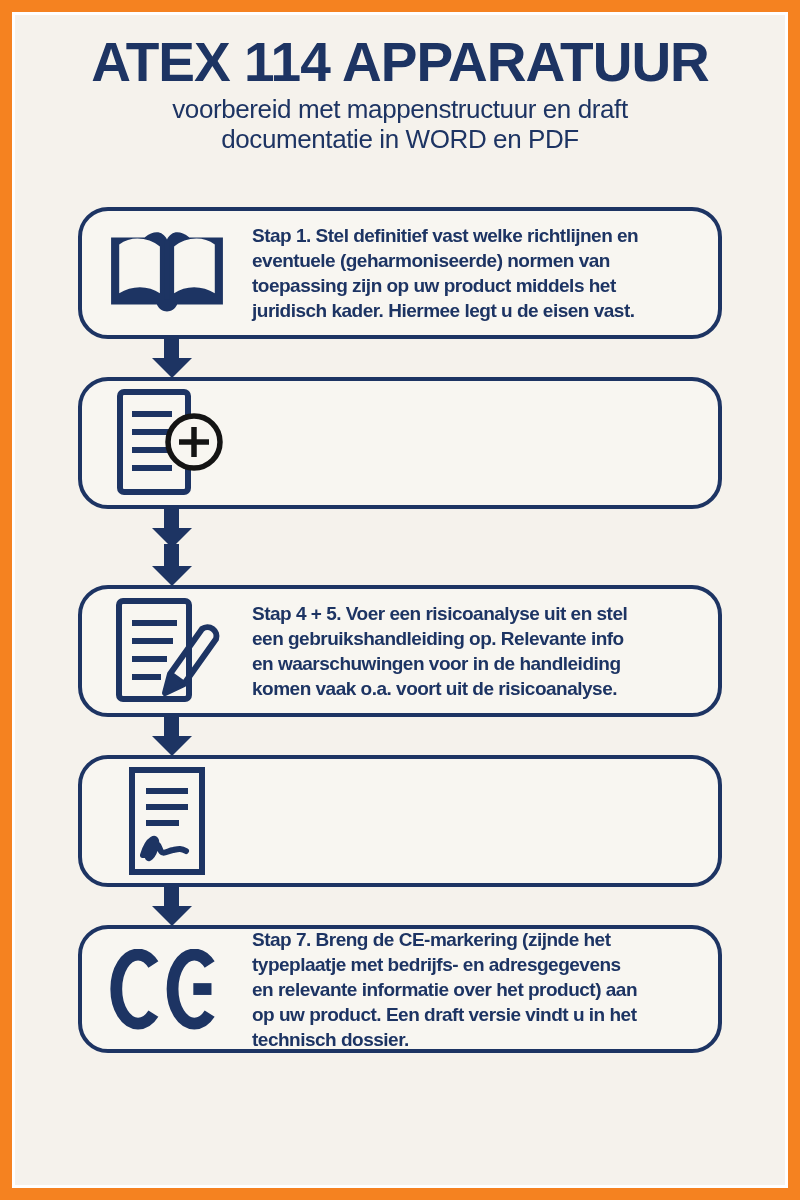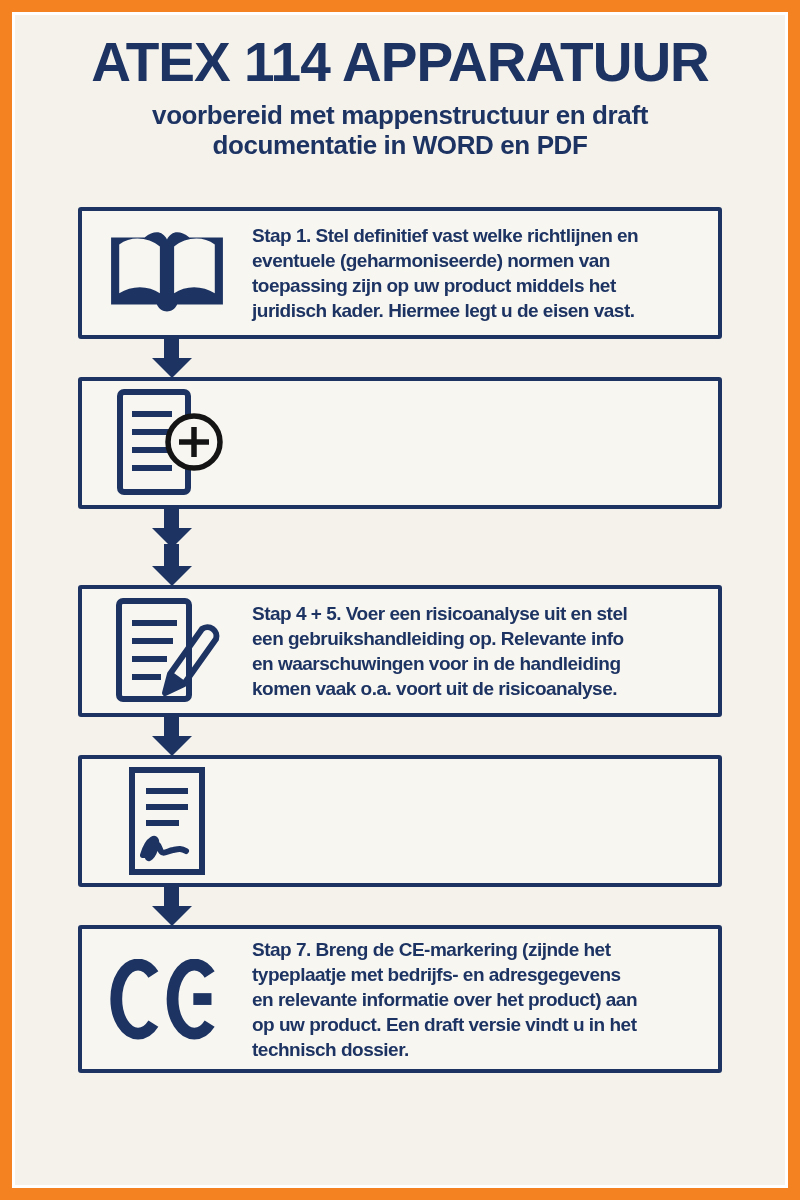--- a/index.html
+++ b/index.html
@@ -26,40 +26,39 @@
     color: #1d3463;
   }
   .subtitle {
     margin-top: 6px;
     font-size: 30px;
     font-weight: bold;
     letter-spacing: -0.6px;
     color: #1d3463;
   }
   .tagline {
-    margin-top: 6px;
     font-size: 26px;
-    font-weight: bold;
+    font-weight: normal;
     letter-spacing: -0.4px;
     line-height: 1.18;
     color: #1d3463;
   }
 
   .flow { position: absolute; left: 66px; top: 195px; width: 644px; }
 
   .step-box {
     width: 644px;
     height: 132px;
     border: 4px solid #1d3463;
-    border-radius: 3px;
+    border-radius: 30px;
     background: #f8f6f1;
     display: flex;
     align-items: center;
   }
-  .step-box.last { height: 148px; }
+  .step-box.last { height: 128px; }
 
   .icon-cell {
     width: 170px;
     flex-shrink: 0;
     display: flex;
     justify-content: center;
     align-items: center;
   }
 
   .text-cell {

